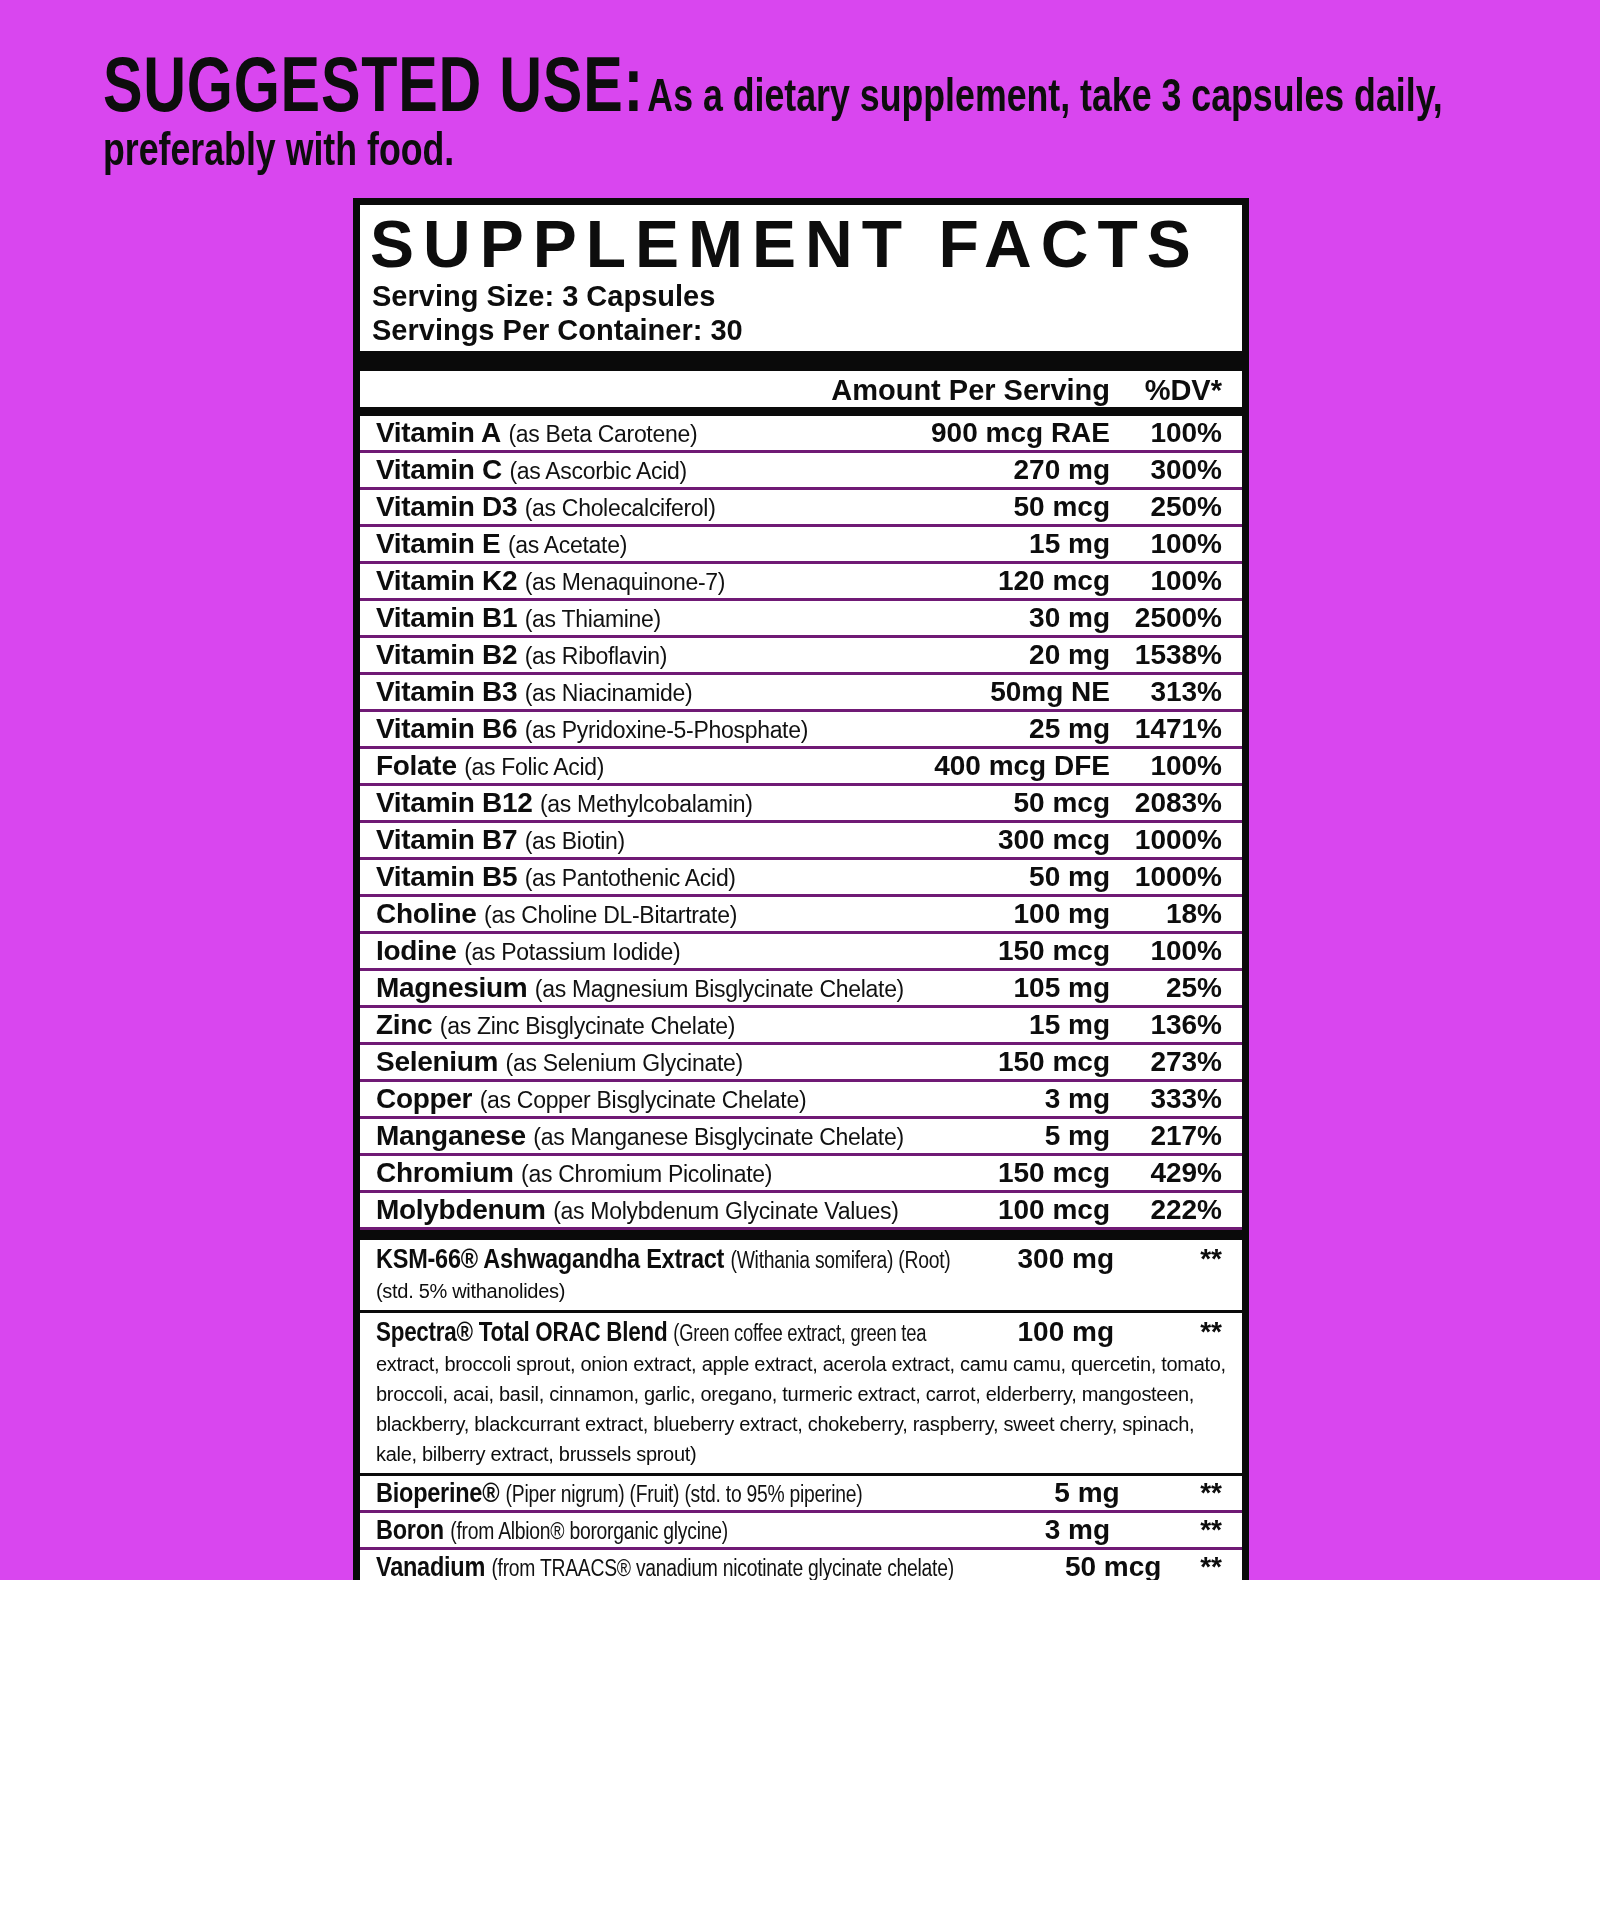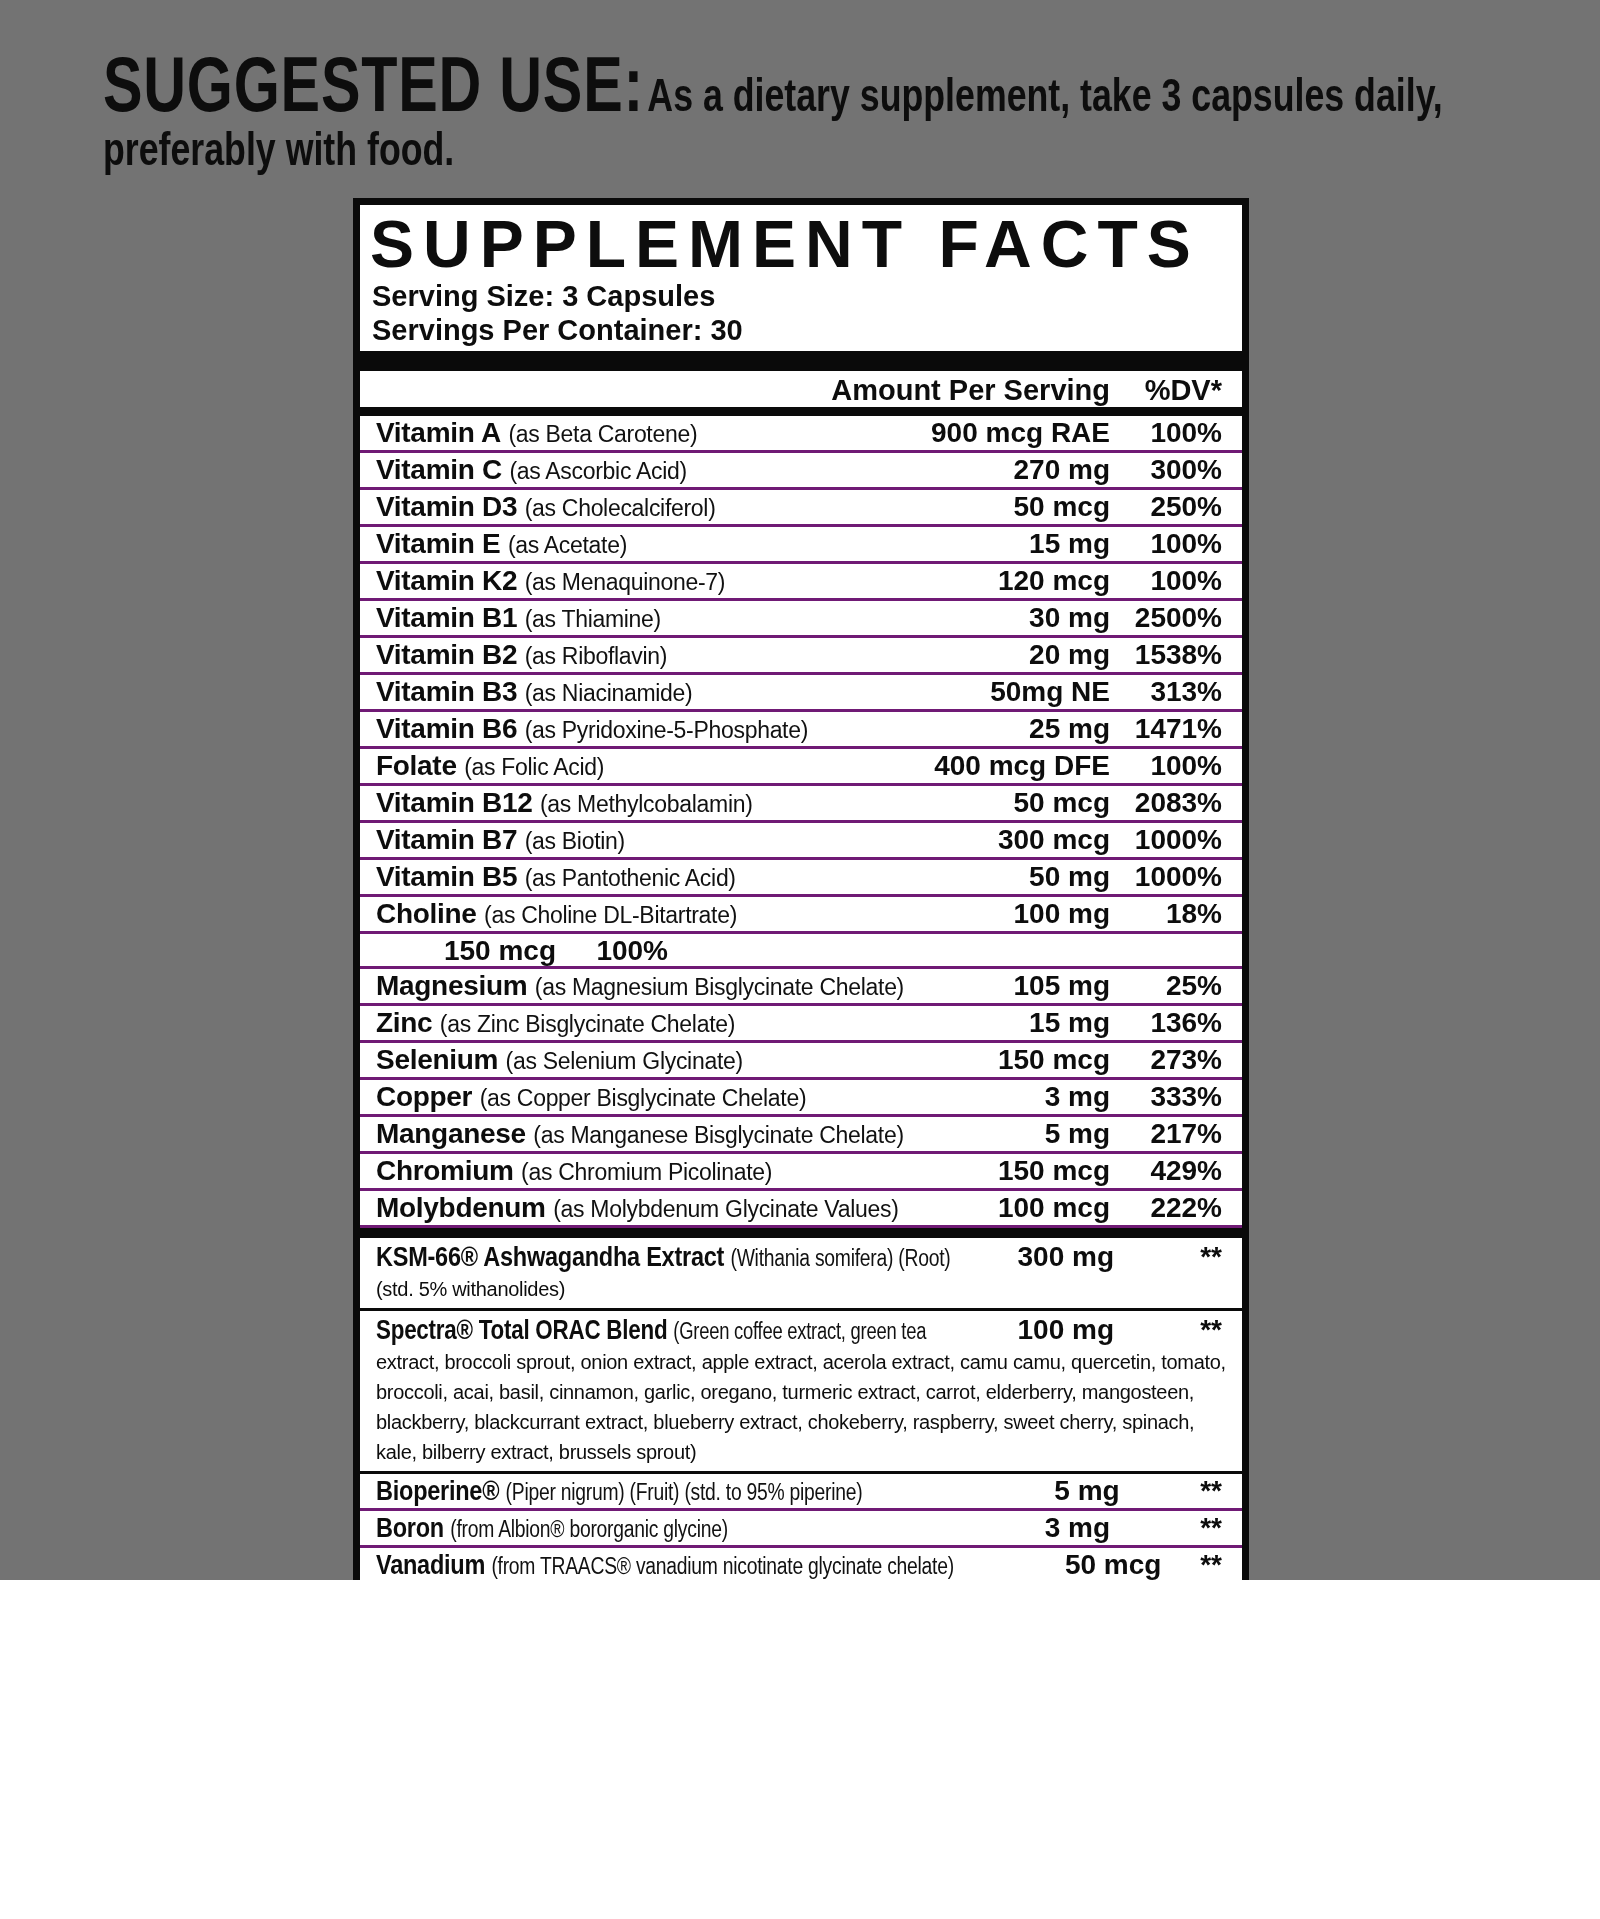--- a/index.html
+++ b/index.html
@@ -1,17 +1,17 @@
 <!DOCTYPE html>
 <html><head>
 <meta charset="utf-8">
 <style>
   html,body{margin:0;padding:0;background:#fff;}
   body{font-family:"Liberation Sans","DejaVu Sans",sans-serif;color:#0d0d0d;}
-  .page{position:relative;width:1600px;height:1580px;background:#737373;overflow:hidden;}
+  .page{position:relative;width:1600px;height:1580px;background:#d946ef;overflow:hidden;}
 
   
   .suggested{position:absolute;left:103px;top:44px;width:1820px;transform:scaleX(.76);transform-origin:left top;line-height:1.04;}
   .su-line1{white-space:nowrap;}
   .su-strong{font-size:78px;font-weight:bold;letter-spacing:1px;}
   .su-text{font-size:47px;font-weight:bold;}
 
   
   .sf{position:absolute;left:353px;top:198px;width:896px;border:7px solid #0a0a0a;box-sizing:border-box;background:#fff;}
   .sf-title{font-weight:bold;font-size:66px;line-height:70px;letter-spacing:9px;padding:4px 0 0 10px;white-space:nowrap;}
@@ -141,20 +141,21 @@
         <span class="nm"><b>Vitamin B5</b> <span class="desc">(as Pantothenic Acid)</span></span>
         <span class="amt">50 mg</span>
         <span class="dv">1000%</span>
       </div>
     <div class="sf-row">
         <span class="nm"><b>Choline</b> <span class="desc">(as Choline DL-Bitartrate)</span></span>
         <span class="amt">100 mg</span>
         <span class="dv">18%</span>
       </div>
     <div class="sf-row">
+        <span class="nm"><b>Iodine</b> <span class="desc">(as Potassium Iodide)</span></span>
         <span class="amt">150 mcg</span>
         <span class="dv">100%</span>
       </div>
     <div class="sf-row">
         <span class="nm"><b>Magnesium</b> <span class="desc">(as Magnesium Bisglycinate Chelate)</span></span>
         <span class="amt">105 mg</span>
         <span class="dv">25%</span>
       </div>
     <div class="sf-row">
         <span class="nm"><b>Zinc</b> <span class="desc">(as Zinc Bisglycinate Chelate)</span></span>

